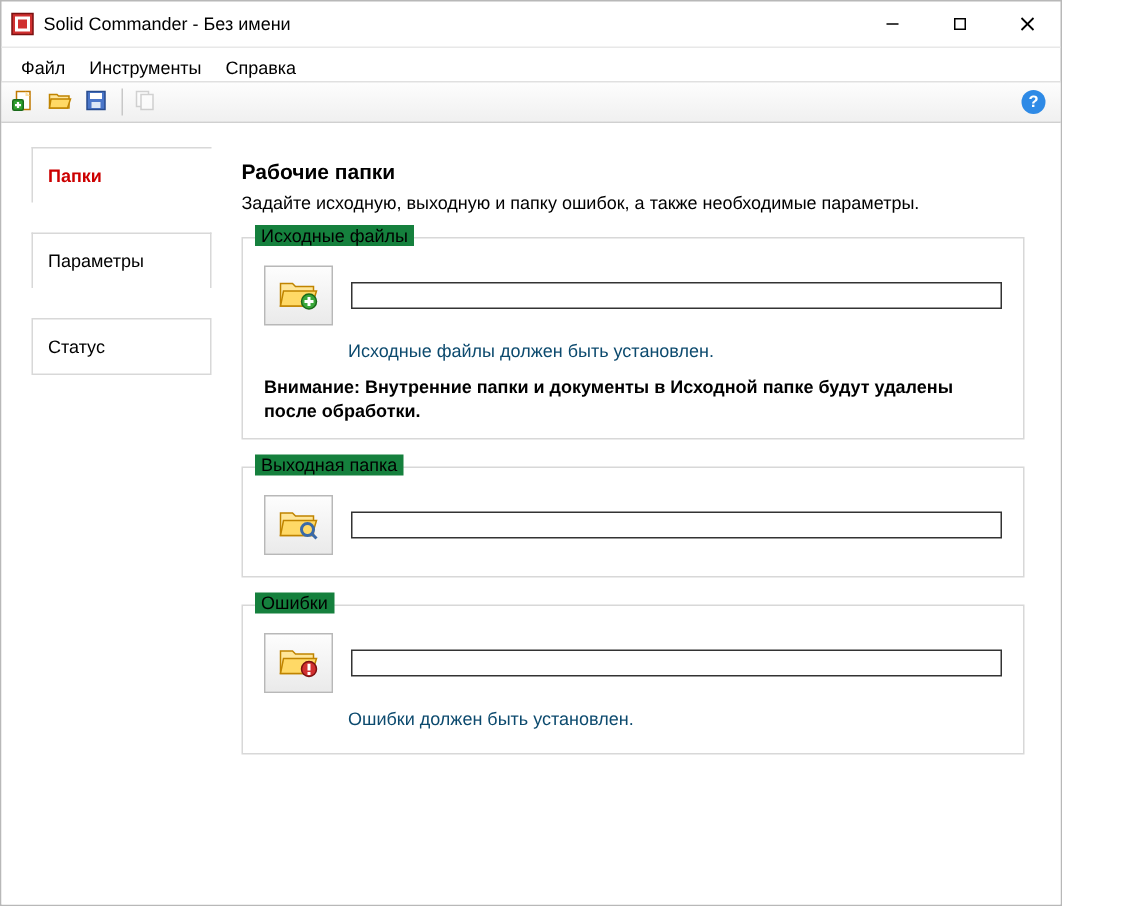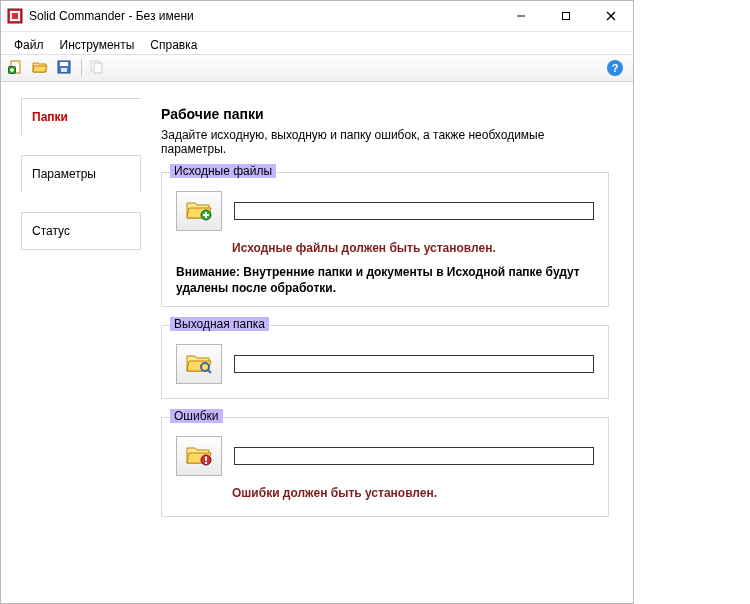--- a/index.html
+++ b/index.html
@@ -7,21 +7,21 @@
     padding: 0;
     font-family: "Segoe UI", Tahoma, sans-serif;
     font-size: 12px;
     background: #ffffff;
     color: #000;
     width: 750px;
     height: 604px;
     overflow: hidden;
   }
   .window {
-    width: 634px;
+    width: 708px;
     height: 604px;
     border: 1px solid #b8b8b8;
     box-sizing: border-box;
     display: flex;
     flex-direction: column;
     background: #fff;
   }
   
   .titlebar {
     height: 30px;
@@ -138,21 +138,21 @@
   .group {
     border: 1px solid #d8d8d8;
     position: relative;
     padding: 18px 14px 10px 14px;
     margin-bottom: 18px;
   }
   .group-title {
     position:absolute;
     top: -9px;
     left: 8px;
-    background: #c4b5fd;
+    background: #15803d;
     padding: 0 4px;
     font-size: 12px;
   }
   .group-row {
     display:flex;
     align-items: center;
     gap: 12px;
   }
   .folder-btn {
     width: 44px; height: 38px;
@@ -163,22 +163,22 @@
   }
   .path-input {
     flex:1;
     height: 18px;
     border: 1px solid #333;
     padding: 1px 4px;
     font-size: 12px;
     box-sizing: border-box;
   }
   .err {
-    color: #7f1d1d;
-    font-weight: bold;
+    color: #0c4a6e;
+    font-weight: normal;
     font-size: 12px;
     margin: 10px 0 2px 56px;
   }
   .warn {
     font-weight: bold;
     font-size: 12px;
     margin-top: 10px;
     line-height: 1.3;
   }
   

